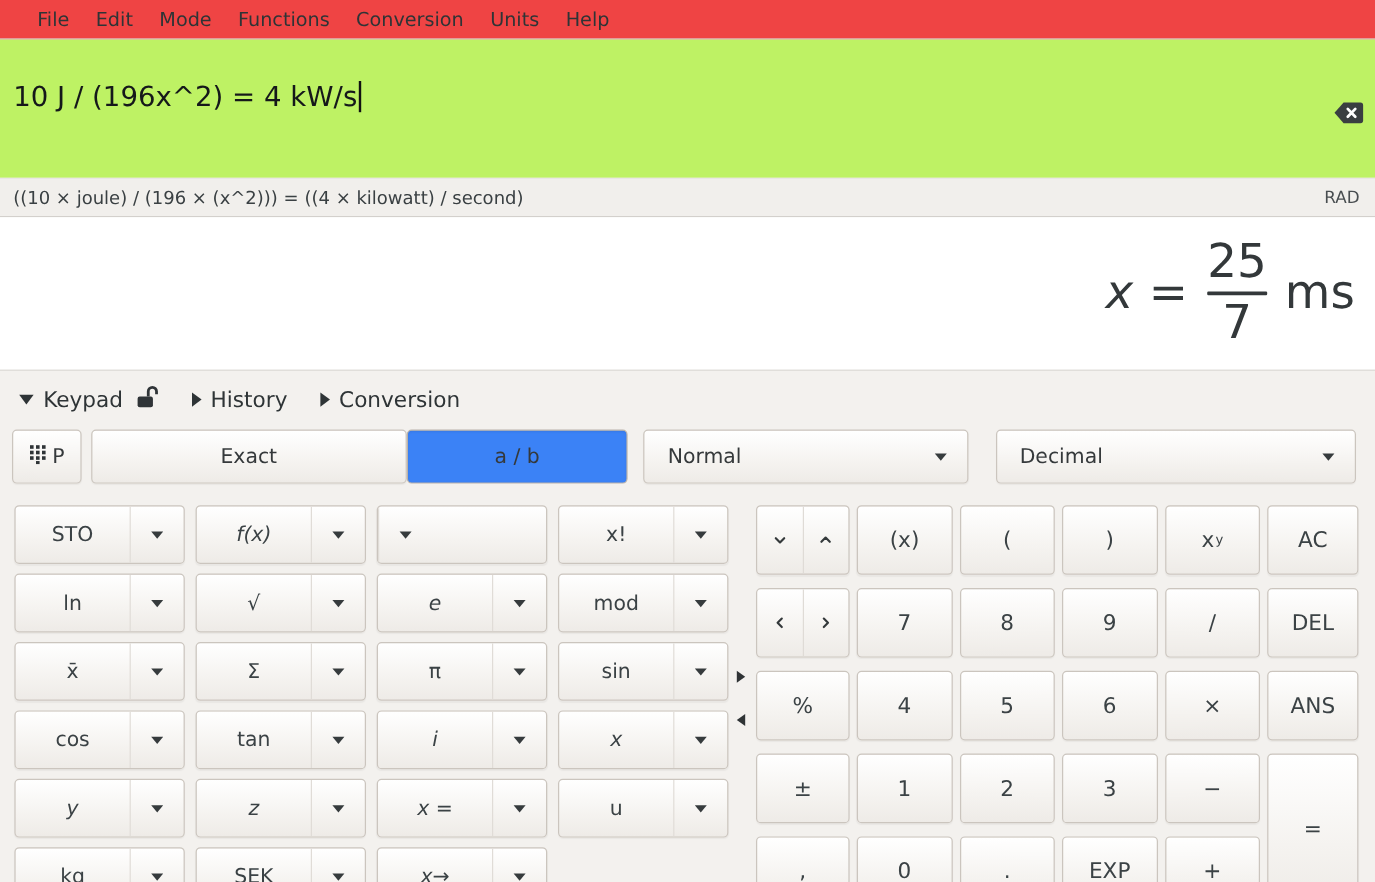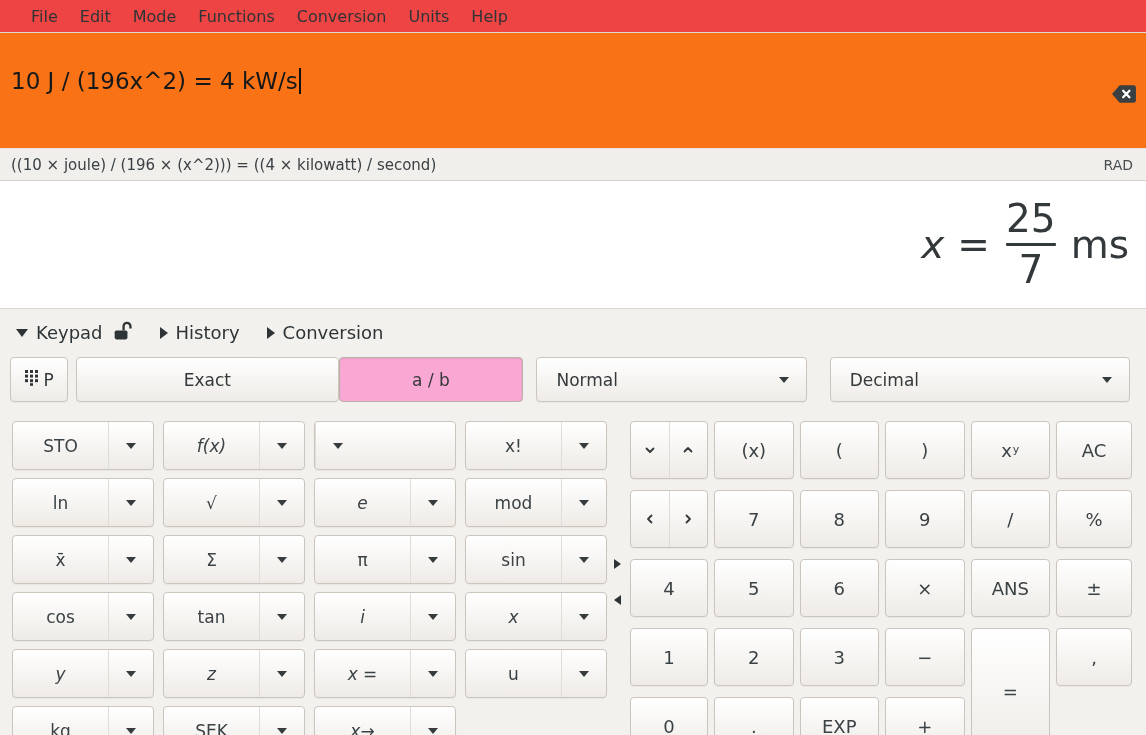--- a/index.html
+++ b/index.html
@@ -9,21 +9,21 @@
     background:#f3f1ee; font-family:"DejaVu Sans","Liberation Sans",sans-serif;
     color:#2e3436;
   }
   
   .menubar {
     height:33px; background:#ef4444; border-bottom:1px solid #dbd8d4;
     display:flex; align-items:center; padding-left:20px; font-size:16px;
   }
   .menu-item { padding:0 11px; line-height:33px; cursor:default; }
   
-  .expr-area { position:relative; height:115px; background:#f97316; }
+  .expr-area { position:relative; height:115px; background:#bef264; }
   .expr-text { position:absolute; left:11px; top:48px; transform:translateY(-50%);
     font-size:23px; color:#15181a; white-space:pre; }
   .caret { display:inline-block; width:2px; height:26px; background:#111;
     vertical-align:-5px; margin-left:1px; }
   .backspace-btn { position:absolute; top:51px; right:9px; width:26px; height:20px; }
   
   .parse-bar {
     height:33px; background:#f1efec; border-top:1px solid #e7e4e1; border-bottom:1px solid #d3d0cc;
     display:flex; align-items:center; justify-content:space-between;
     font-size:15px; color:#3a4043; padding:0 13px 0 11px;gap:24px;
@@ -49,21 +49,21 @@
   
   .btn {
     background:linear-gradient(#ffffff,#f5f3f0 60%,#eeebe7);
     border:1px solid #cbc5be; border-radius:4px;
     box-shadow:0 1px 1px rgba(0,0,0,0.045);
   }
   .toolbar { display:flex; margin:12px 16px 0 10px; height:45px; }
   .toolbar .btn { display:flex; align-items:center; justify-content:center; font-size:17px; color:#35393b; }
   .btn-prog   { width:60px;  gap:4px; }
   .btn-exact  { width:271px; margin-left:8px; }
-  .btn-frac   { width:191px; margin-left:0; background:#f9a8d4; border-color:#bab2a9;
+  .btn-frac   { width:191px; margin-left:0; background:#3b82f6; border-color:#bab2a9;
                 box-shadow:inset 0 1px 2px rgba(0,0,0,0.07); }
   .dropdown   { justify-content:space-between !important; padding:0 17px 0 19px; }
   .dd-normal  { width:278px; margin-left:13px; }
   .dd-decimal { width:309px; margin-left:23px; }
   .tri-dd { width:0;height:0;border-left:5.5px solid transparent;border-right:5.5px solid transparent;border-top:6.5px solid #363b3d; }
   
   .left-pad {
     position:absolute; left:12px; top:421px; width:595px;
     display:grid; grid-template-columns:repeat(4,1fr); column-gap:9px; row-gap:8px;
     grid-auto-rows:49px;
@@ -358,20 +358,21 @@
         <span class="dual-half second">
           <svg width="16" height="16" viewBox="0 0 16 16">
             <polyline points="6.5,4.5 10,8 6.5,11.5" fill="none" stroke="#34393b" stroke-width="1.8" stroke-linecap="round" stroke-linejoin="round"></polyline>
           </svg>
         </span>
       </div>
       <div class="btn rkey">7</div>
       <div class="btn rkey">8</div>
       <div class="btn rkey">9</div>
       <div class="btn rkey">/</div>
+      <div class="btn rkey">DEL</div>
       <div class="btn rkey">%</div>
       <div class="btn rkey">4</div>
       <div class="btn rkey">5</div>
       <div class="btn rkey">6</div>
       <div class="btn rkey">×</div>
       <div class="btn rkey">ANS</div>
       <div class="btn rkey">±</div>
       <div class="btn rkey">1</div>
       <div class="btn rkey">2</div>
       <div class="btn rkey">3</div>

